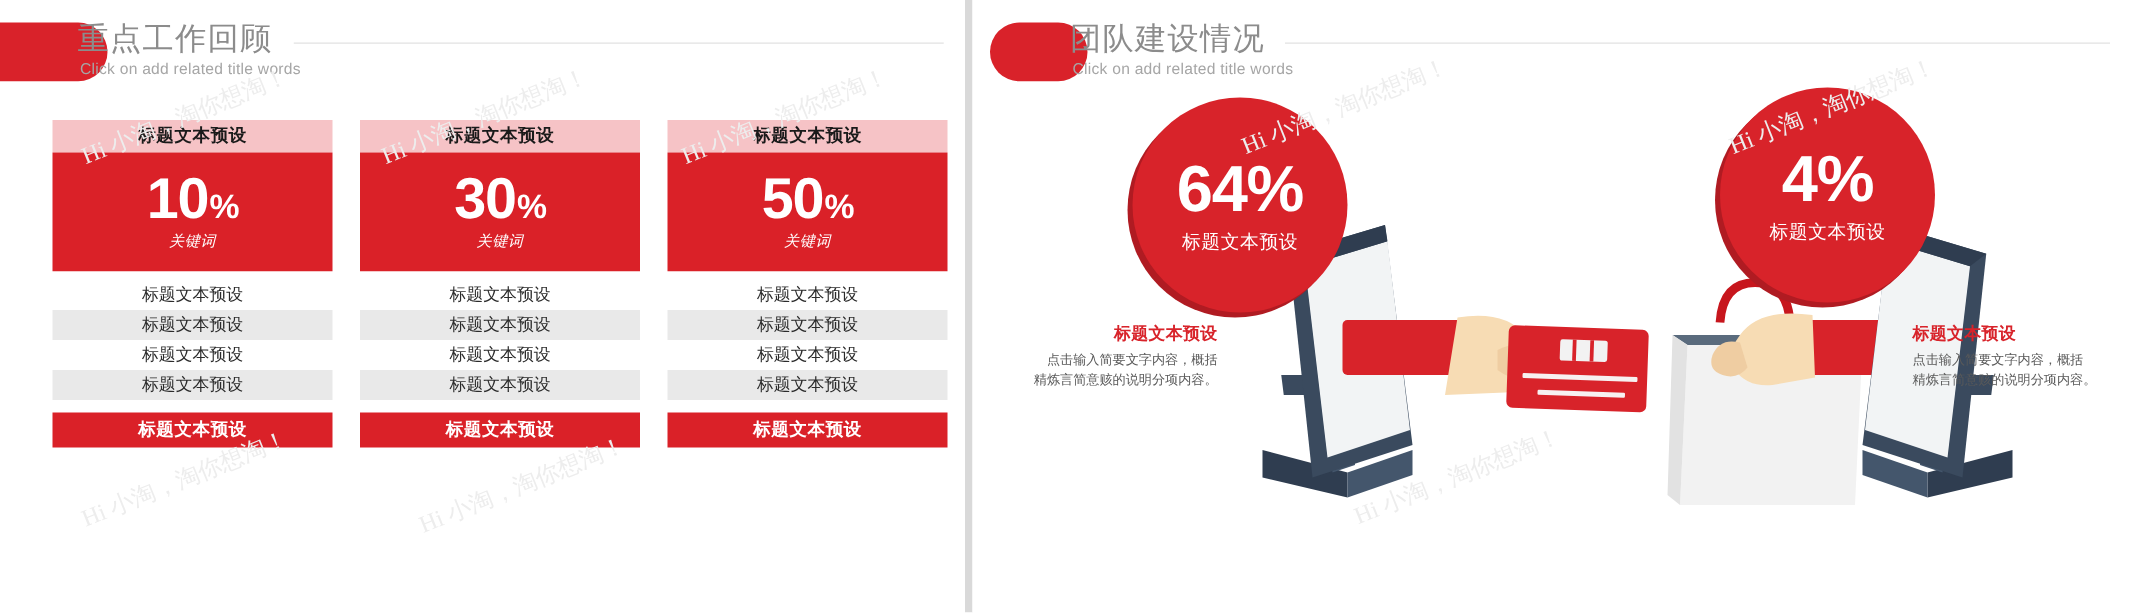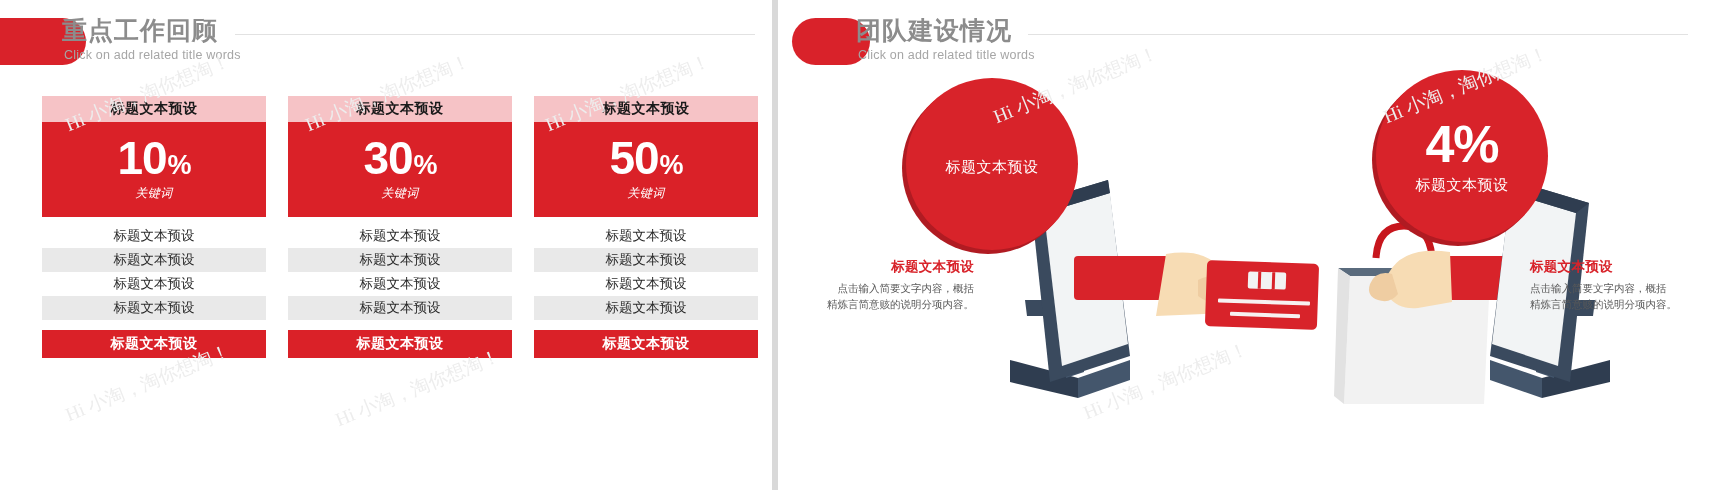--- a/index.html
+++ b/index.html
@@ -25,21 +25,21 @@
     border-top-right-radius: 24px;
     border-bottom-right-radius: 24px;
   }
   .pill-free {
     border-radius: 24px;
     width: 78px;
   }
   .head-title {
     position: absolute;
     font-size: 25px;
-    font-weight: bold;
+    font-weight: normal;
     color: #8c8c8c;
     letter-spacing: 1px;
     white-space: nowrap;
   }
   .head-sub {
     position: absolute;
     font-size: 12.5px;
     color: #a6a6a6;
     white-space: nowrap;
     letter-spacing: .2px;
@@ -273,20 +273,21 @@
         <polygon points="764,378 712,360 712,380 764,398" fill="#44566c"></polygon>
         <polygon points="788,236 766,230 758,372 776,378" fill="#44566c"></polygon>
         <polygon points="817,300 774,300 772,316 815,316" fill="#3a4a5e"></polygon>
         <polygon points="811,203 734,180 712,356 792,382" fill="#3a4a5e"></polygon>
         <polygon points="798,213 732,193 714,344 780,366" fill="#f2f4f5"></polygon>
         <polygon points="811,203 734,180 732,193 798,213" fill="#2f3d50"></polygon>
       </g>
     </svg>
 
     <div class="circle" style="left:128px; top:78px;">
+      <div class="circle-num">64%</div>
       <div class="circle-cap">标题文本预设</div>
     </div>
 
     <div class="circle" style="left:598px; top:70px;">
       <div class="circle-num">4%</div>
       <div class="circle-cap">标题文本预设</div>
     </div>
 
     <div class="blurb blurb-l" style="left:28px; top:258px;">
       <div class="blurb-title">标题文本预设</div>

